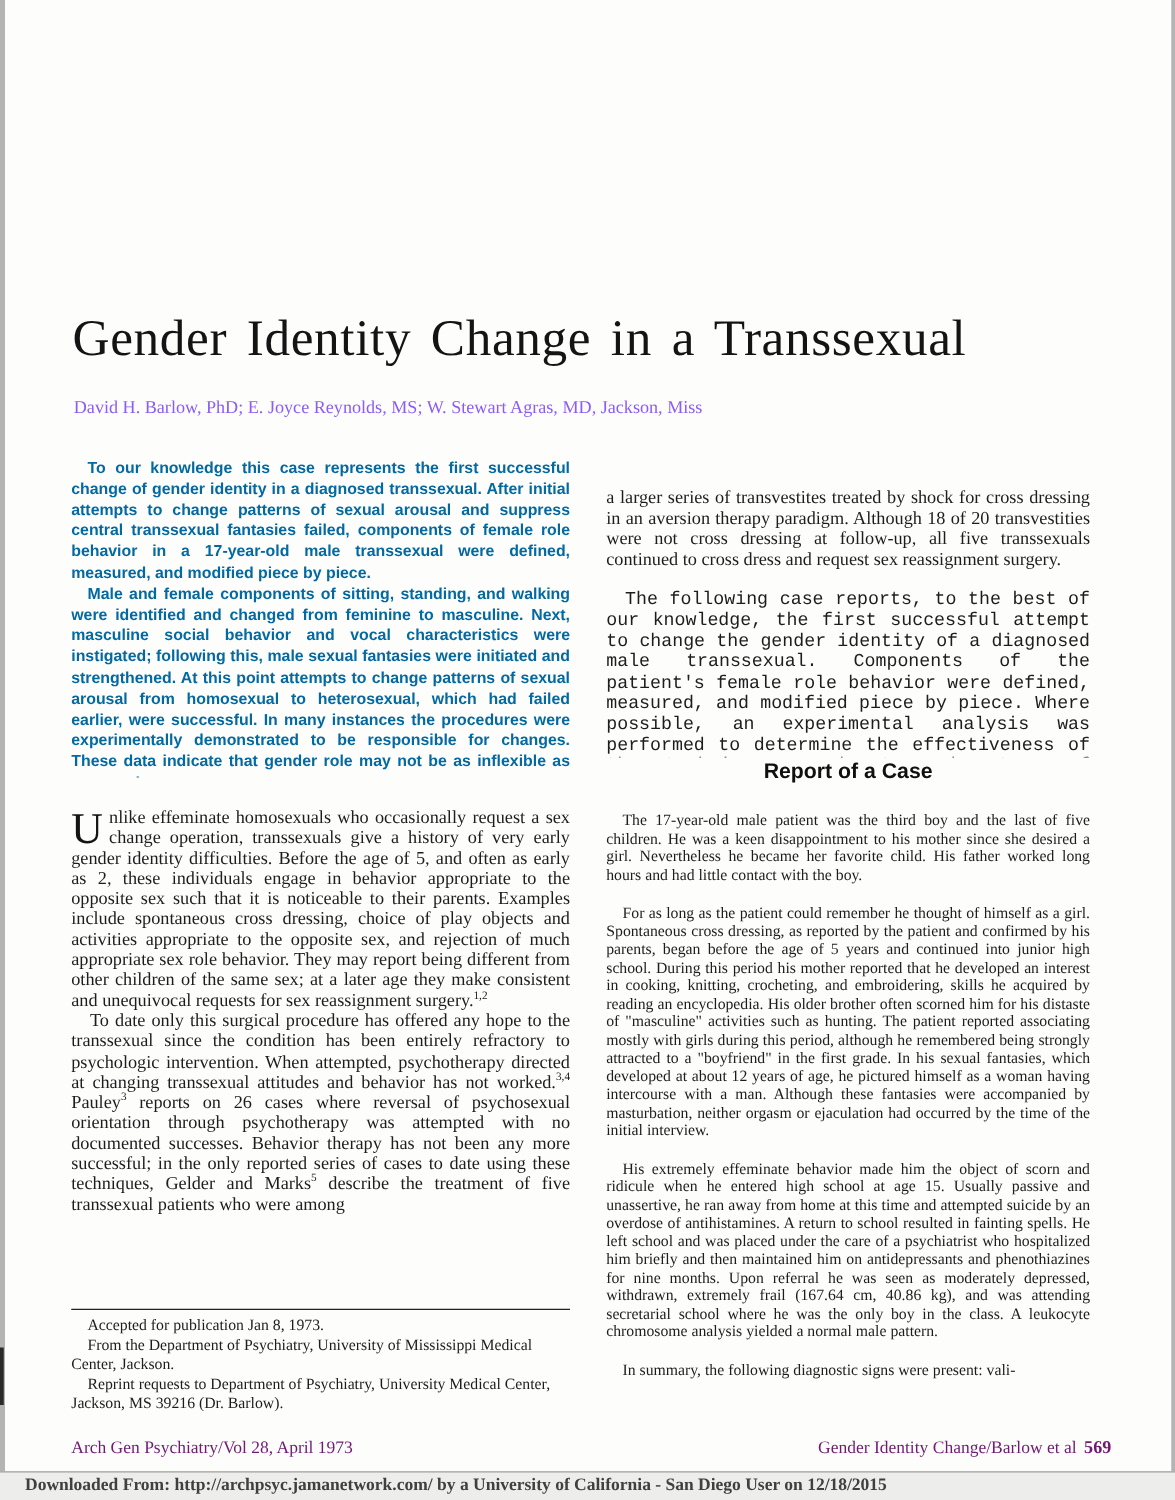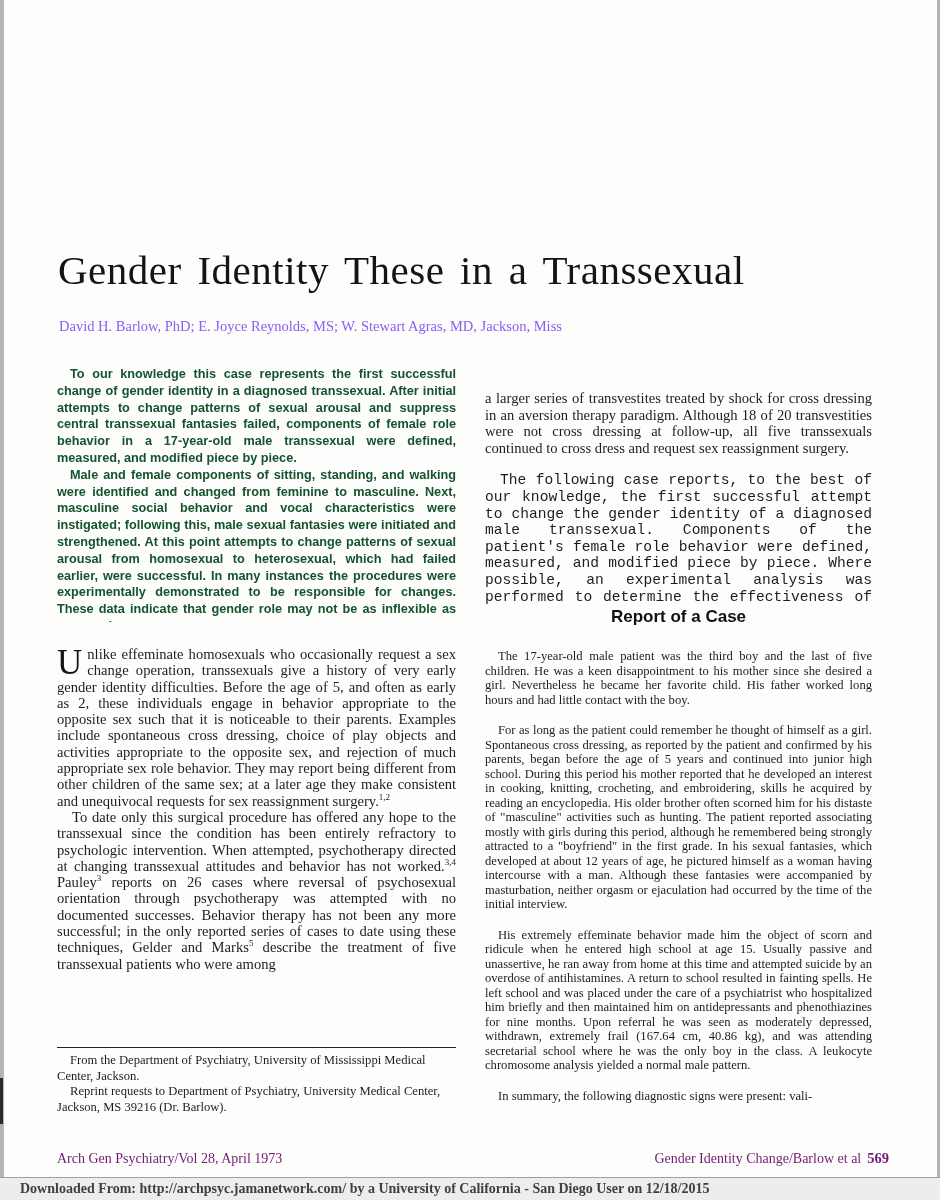--- a/index.html
+++ b/index.html
@@ -12,21 +12,21 @@
 
   .title{position:absolute;left:58px;top:246px;width:830px;font-size:41px;
          letter-spacing:.5px;word-spacing:5px;color:#141414;white-space:nowrap;}
   .byline{position:absolute;left:59px;top:318px;width:700px;font-size:14.5px;color:#8b5cf6;}
 
   .col-left{position:absolute;left:57px;top:366px;width:399px;height:790px;}
   .col-right{position:absolute;left:469px;top:374px;width:419px;height:782px;}
 
   .abstract{position:absolute;top:0;left:0;right:0;height:256px;overflow:hidden;
             font-family:"Liberation Sans",sans-serif;font-weight:700;
-            font-size:12.7px;line-height:16.8px;color:#14532d;text-align:justify;}
+            font-size:12.7px;line-height:16.8px;color:#0369a1;text-align:justify;}
   .abstract p{margin:0;text-indent:13px;}
 
   .intro{position:absolute;top:280px;left:0;right:0;height:398px;overflow:hidden;
          font-size:14.6px;line-height:16.3px;text-align:justify;color:#1d1d1d;}
   .intro p{margin:0;}
   .intro p + p{text-indent:15px;}
   .dropcap{float:left;font-size:35px;line-height:29px;padding:2px 5px 0 0;color:#141414;}
   sup{font-size:9px;line-height:0;}
 
   .footnote{position:absolute;top:681px;left:0;right:0;border-top:1.5px solid #222;
@@ -56,35 +56,36 @@
 </style>
 </head>
 <body>
 
 <div>
 
   <div class="edge edge-left"></div>
   <div class="edge edge-right"></div>
   <div class="smudge"></div>
 
-  <div class="title">Gender Identity These in a Transsexual</div>
+  <div class="title">Gender Identity Change in a Transsexual</div>
   <div class="byline">David H. Barlow, PhD; E. Joyce Reynolds, MS; W. Stewart Agras, MD, Jackson, Miss</div>
 
   <div class="col-left">
     <div class="abstract">
       <p>To our knowledge this case represents the first successful change of gender identity in a diagnosed transsexual. After initial attempts to change patterns of sexual arousal and suppress central transsexual fantasies failed, components of female role behavior in a 17-year-old male transsexual were defined, measured, and modified piece by piece.</p>
       <p>Male and female components of sitting, standing, and walking were identified and changed from feminine to masculine. Next, masculine social behavior and vocal characteristics were instigated; following this, male sexual fantasies were initiated and strengthened. At this point attempts to change patterns of sexual arousal from homosexual to heterosexual, which had failed earlier, were successful. In many instances the procedures were experimentally demonstrated to be responsible for changes. These data indicate that gender role may not be as inflexible as assumed.</p>
     </div>
 
     <div class="intro">
       <p><span class="dropcap">U</span><span>nlike effeminate homosexuals who occasionally request a sex change operation, transsexuals give a history of very early gender identity difficulties. Before the age of 5, and often as early as 2, these individuals engage in behavior appropriate to the opposite sex such that it is noticeable to their parents. Examples include spontaneous cross dressing, choice of play objects and activities appropriate to the opposite sex, and rejection of much appropriate sex role behavior. They may report being different from other children of the same sex; at a later age they make consistent and unequivocal requests for sex reassignment surgery.</span><sup>1,2</sup></p>
       <p><span>To date only this surgical procedure has offered any hope to the transsexual since the condition has been entirely refractory to psychologic intervention. When attempted, psychotherapy directed at changing transsexual attitudes and behavior has not worked.</span><sup>3,4</sup><span> Pauley</span><sup>3</sup><span> reports on 26 cases where reversal of psychosexual orientation through psychotherapy was attempted with no documented successes. Behavior therapy has not been any more successful; in the only reported series of cases to date using these techniques, Gelder and Marks</span><sup>5</sup><span> describe the treatment of five transsexual patients who were among</span></p>
     </div>
 
     <div class="footnote">
+      <p>Accepted for publication Jan 8, 1973.</p>
       <p>From the Department of Psychiatry, University of Mississippi Medical Center, Jackson.</p>
       <p>Reprint requests to Department of Psychiatry, University Medical Center, Jackson, MS 39216 (Dr. Barlow).</p>
     </div>
   </div>
 
   <div class="col-right">
     <div class="r-upper">
       <p>a larger series of transvestites treated by shock for cross dressing in an aversion therapy paradigm. Although 18 of 20 transvestities were not cross dressing at follow-up, all five transsexuals continued to cross dress and request sex reassignment surgery.</p>
       <p>The following case reports, to the best of our knowledge, the first successful attempt to change the gender identity of a diagnosed male transsexual. Components of the patient's female role behavior were defined, measured, and modified piece by piece. Where possible, an experimental analysis was performed to determine the effectiveness of the techniques used at each stage of treatment.</p>
     </div>

